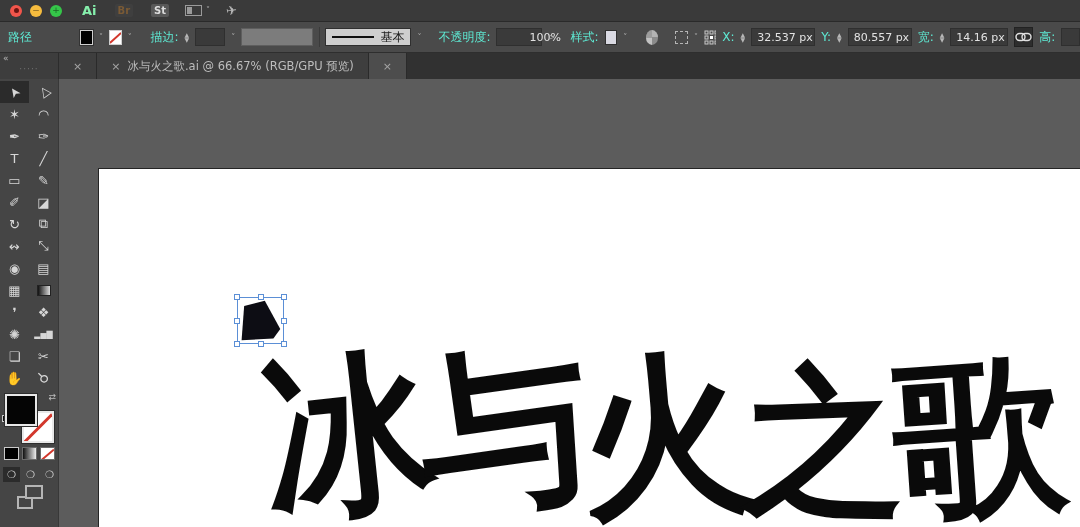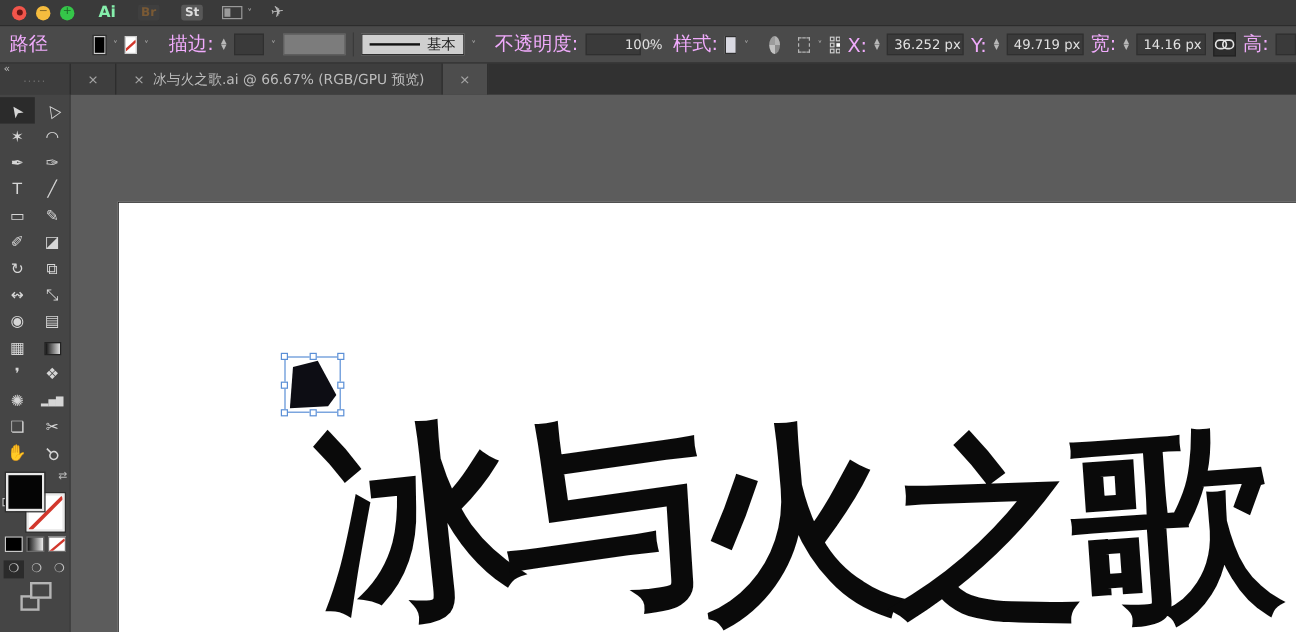--- a/index.html
+++ b/index.html
@@ -27,21 +27,21 @@
   .ws-icon { display:inline-flex; align-items:center; margin-left:16px; gap:4px; }
   .ws-rect { width:17px; height:11px; border:1px solid #9a9a9a; position:relative; }
   .ws-rect::before { content:""; position:absolute; left:1px; top:1px; bottom:1px; width:5px; background:#9a9a9a; }
   .chev { font-size:8px; color:#aaa; }
   .share { margin-left:16px; color:#b5b5b5; font-size:13px; transform:rotate(-8deg); display:inline-block; }
 
   
   .controlbar { position:absolute; top:22px; left:0; right:0; height:31px; background:#4a4a4a;
                 border-bottom:1px solid #2e2e2e; display:flex; align-items:center; gap:6px;
                 padding:0 0 0 8px; overflow:hidden; white-space:nowrap; }
-  .cb-label { color:#f0abfc; font-size:16px; }
+  .cb-label { color:#5eead4; font-size:12px; }
   .swatch { width:15px; height:15px; display:inline-block; vertical-align:middle; }
   .swatch.fillsw { background:#000; border:1px solid #cfcfcf; outline:1px solid #333; }
   .swatch.nonesw { background:#fff; border:1px solid #cfcfcf; position:relative; overflow:hidden; }
   .swatch.nonesw::before { content:""; position:absolute; left:-2px; right:-2px; top:50%;
         height:2px; background:#d2372c; transform:rotate(-42deg); }
   .stepper { display:inline-flex; flex-direction:column; justify-content:center; line-height:5px;
              font-size:6px; color:#b8b8b8; }
   .cb-field { background:#3a3a3a; border:1px solid #2f2f2f; color:#e2e2e2; font-size:11px;
               height:18px; display:inline-flex; align-items:center; padding:0 5px; }
   .cb-field.w34 { width:34px; } .cb-field.w46 { width:46px;padding-left:32px; }
@@ -199,27 +199,27 @@
           <rect x="6" y="11" width="3" height="3"></rect>
           <rect x="11" y="11" width="3" height="3"></rect>
       </g>
       <rect x="6" y="6" width="3" height="3" fill="#fff"></rect>
     </svg>
     <span class="cb-label">X:</span>
     <span class="stepper">
         <span>▲</span>
         <span>▼</span>
       </span>
-    <span class="cb-field w64">36.252 px</span>
+    <span class="cb-field w64">32.537 px</span>
     <span class="cb-label">Y:</span>
     <span class="stepper">
         <span>▲</span>
         <span>▼</span>
       </span>
-    <span class="cb-field w64">49.719 px</span>
+    <span class="cb-field w64">80.557 px</span>
     <span class="cb-label">宽:</span>
     <span class="stepper">
         <span>▲</span>
         <span>▼</span>
       </span>
     <span class="cb-field w58">14.16 px</span>
     <span class="chain-btn">
       <svg width="17" height="10">
         <rect x="1" y="1.5" width="9" height="7" rx="3.5" fill="none" stroke="#e0e0e0" stroke-width="1.4"></rect>
         <rect x="7" y="1.5" width="9" height="7" rx="3.5" fill="none" stroke="#e0e0e0" stroke-width="1.4"></rect>

